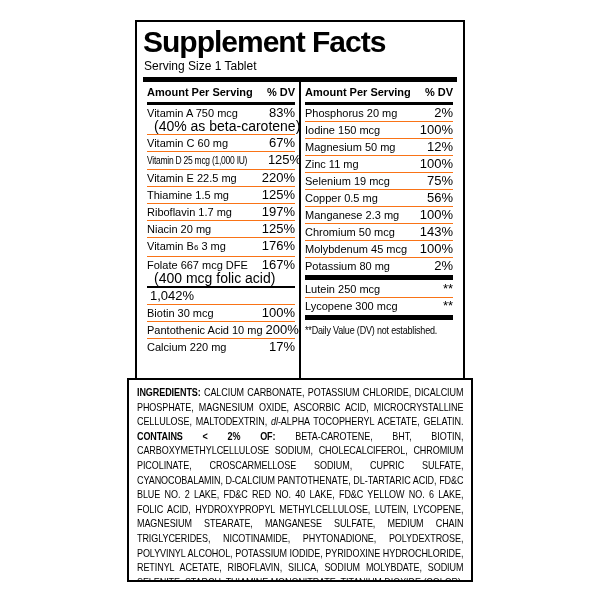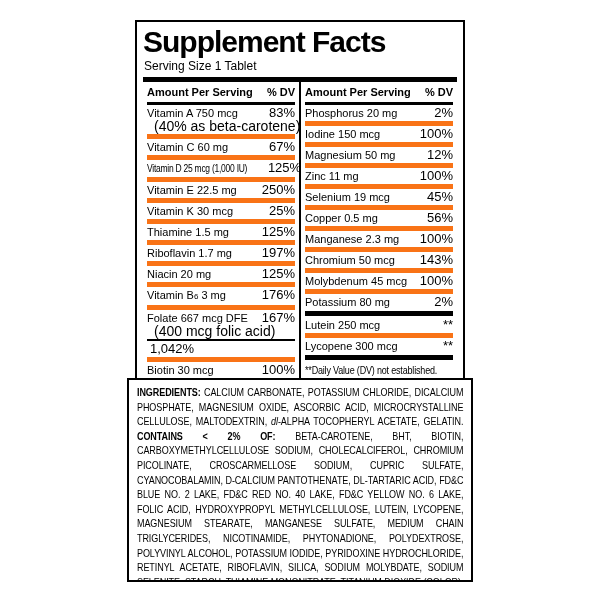--- a/index.html
+++ b/index.html
@@ -11,21 +11,21 @@
     border:2px solid #000;box-sizing:border-box;background:#fff;
     padding:3px 6px 17px 6px;display:flex;flex-direction:column;}
   .title{margin:0;font-size:30px;line-height:33px;font-weight:bold;letter-spacing:-1px;white-space:nowrap;}
   .serving{font-size:12px;line-height:15px;margin:1px 0 3px 1px;}
   .bar-thick{height:5px;background:#000;flex:none;}
   .cols{flex:1;display:flex;min-height:0;}
   .col{flex:1;min-width:0;padding:0 4px;}
   .col + .col{border-left:2px solid #000;}
   .col-header{display:flex;justify-content:space-between;align-items:center;
     font-weight:bold;font-size:11px;line-height:13px;padding:4px 0 3px 0;border-bottom:3px solid #000;}
-  .rows .row + .row{border-top:5px solid #f97316;}
+  .rows .row + .row{border-top:1px solid #f97316;}
   .row{padding:1px 0;}
   .row.thick-top{border-top:2px solid #000 !important;}
   .row-main{display:flex;justify-content:space-between;align-items:baseline;}
   .nutrient-label{font-size:11px;line-height:14px;white-space:nowrap;}
   .nutrient-label.condensed{font-size:10px;letter-spacing:-0.3px;transform:scaleX(0.85);transform-origin:0 50%;display:inline-block;}
   .nutrient-dv{font-size:13px;line-height:14px;margin-left:3px;white-space:nowrap;}
   .row-sub{font-size:14px;line-height:13px;padding-left:7px;white-space:nowrap;}
   .subnum{font-size:8px;}
   .bar-mid{height:5px;background:#000;margin:1px 0;}
   .footnote{padding-top:3px;font-size:10px;line-height:13px;}
@@ -70,27 +70,21 @@
             </div>
             <div class="row">
               <div class="row-main">
                 <span class="nutrient-label condensed">Vitamin D 25 mcg (1,000 IU)</span>
                 <span class="nutrient-dv">125%</span>
               </div>
             </div>
             <div class="row">
               <div class="row-main">
                 <span class="nutrient-label">Vitamin E 22.5 mg</span>
-                <span class="nutrient-dv">250%</span>
-              </div>
-            </div>
-            <div class="row">
-              <div class="row-main">
-                <span class="nutrient-label">Vitamin K 30 mcg</span>
-                <span class="nutrient-dv">25%</span>
+                <span class="nutrient-dv">220%</span>
               </div>
             </div>
             <div class="row">
               <div class="row-main">
                 <span class="nutrient-label">Thiamine 1.5 mg</span>
                 <span class="nutrient-dv">125%</span>
               </div>
             </div>
             <div class="row">
               <div class="row-main">
@@ -168,21 +162,21 @@
             </div>
             <div class="row">
               <div class="row-main">
                 <span class="nutrient-label">Zinc 11 mg</span>
                 <span class="nutrient-dv">100%</span>
               </div>
             </div>
             <div class="row">
               <div class="row-main">
                 <span class="nutrient-label">Selenium 19 mcg</span>
-                <span class="nutrient-dv">45%</span>
+                <span class="nutrient-dv">75%</span>
               </div>
             </div>
             <div class="row">
               <div class="row-main">
                 <span class="nutrient-label">Copper 0.5 mg</span>
                 <span class="nutrient-dv">56%</span>
               </div>
             </div>
             <div class="row">
               <div class="row-main">

